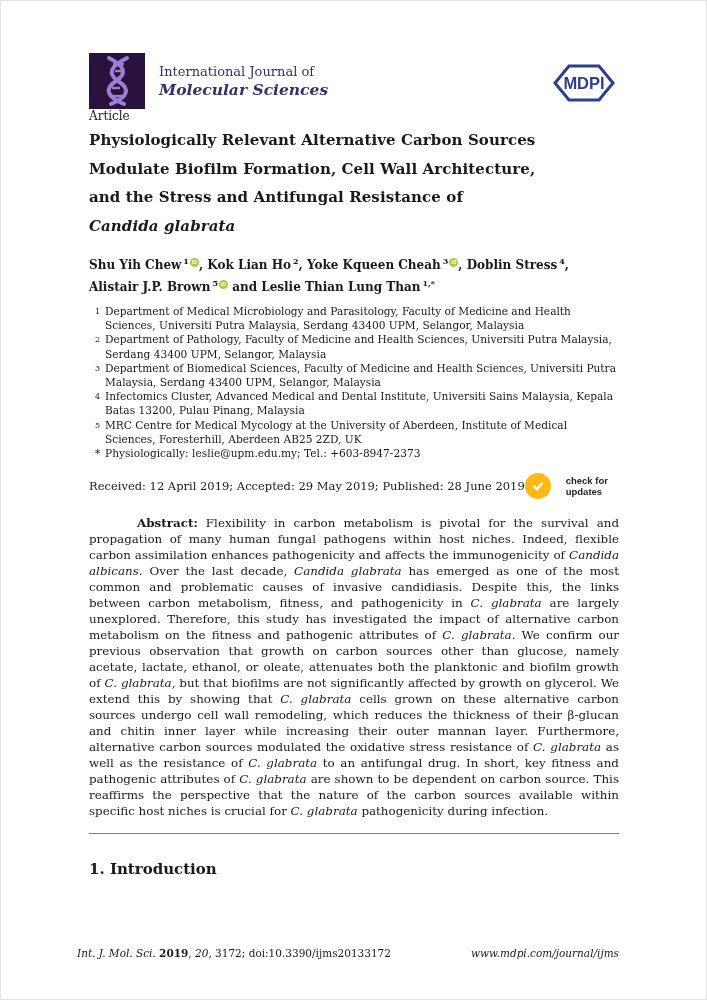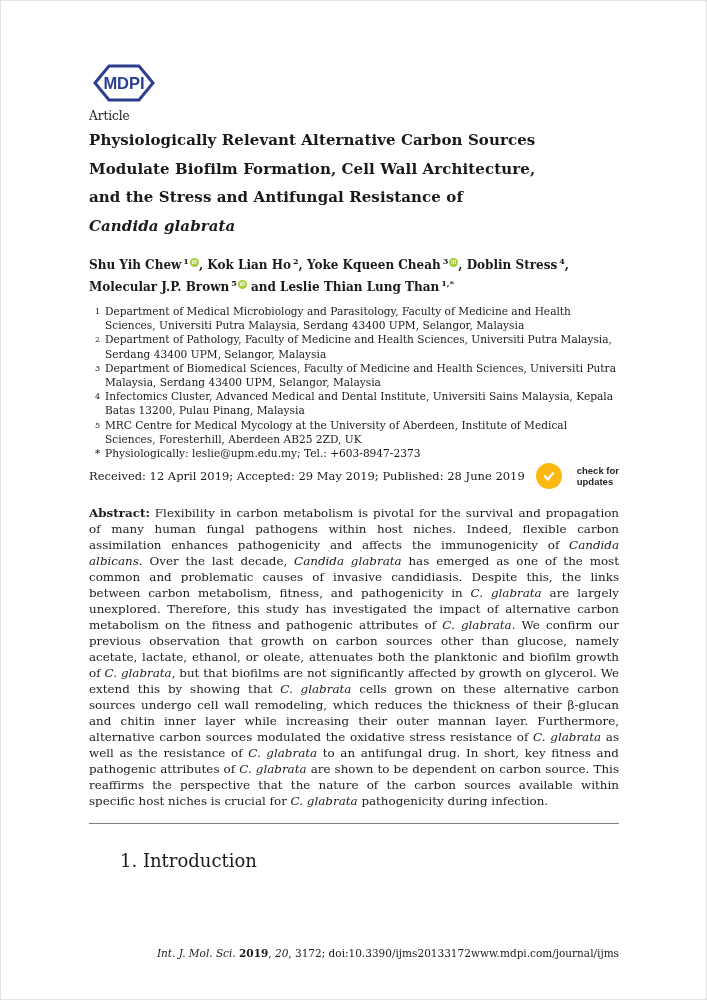--- a/index.html
+++ b/index.html
@@ -40,68 +40,84 @@
     vertical-align:super; margin-left:1px;
   }
 
   
   .affiliations { margin-top:8px; font-size:10.6px; line-height:14.2px; }
   .aff-row { display:flex; }
   .aff-marker { width:16px; flex:0 0 16px; font-size:8px; padding-top:1px; padding-left:6px; box-sizing:border-box; }
   .aff-text { flex:1; }
 
   
-  .received-row { display:flex; justify-content:space-between; align-items:center; margin-top:3px; }
+  .received-row { display:flex; align-items:center; margin-top:13px; }
   .received { font-size:11.5px; }
   .badge { display:flex; align-items:center; gap:15px; cursor:pointer; }
   .badge-circle { width:26px; height:26px; border-radius:50%; background:#fdb913; display:flex; align-items:center; justify-content:center; }
   .badge-circle svg { width:16px; height:16px; }
   .badge-text { font-family:"Liberation Sans", sans-serif; font-size:9.5px; font-weight:bold; color:#231f20; line-height:11px; }
 
   
   .abstract { margin-top:16px; font-size:11.9px; line-height:16px; text-align:justify; }
-  .abstract .label, .keywords .label { font-weight:bold; }
+  .abstract .label, .keywords .label { font-weight:bold;margin-left:48px; }
   .keywords { margin-top:15px; font-size:11.9px; line-height:17px; text-align:justify; }
   .rule { border:none; border-top:1px solid #808080; margin:14px 0 0 0; }
 
   
-  .section-heading { font-weight:normal; font-size:18px; margin-top:26px;margin-left:31px; }
+  .section-heading { font-weight:bold; font-size:15px; margin-top:26px; }
 
   
-  .footer { position:absolute; left:88px; right:87px; bottom:40px; display:flex; justify-content:flex-end; font-size:10.5px; }
+  .footer { position:absolute; left:76px; right:87px; bottom:40px; display:flex; justify-content:space-between; font-size:10.5px; }
   .footer .it { font-style:italic; }
   .footer .bd { font-weight:bold; }
-  .footer-right { cursor:pointer; }
+  .footer-right { cursor:pointer;font-style:italic; }
 </style>
 </head>
 <body>
 
 <div class="page">
   <div class="content">
 
     <div class="header">
+      <div class="logo-group">
+        <div class="dna-box">
+          <svg width="56" height="56" viewBox="0 0 56 56">
+            <path d="M20,5 Q44,17 27,28 Q9,40 35,51" fill="none" stroke="#9b7fd0" stroke-width="4" stroke-linecap="round"></path>
+            <path d="M38,5 Q13,17 29,28 Q48,40 22,51" fill="none" stroke="#9b7fd0" stroke-width="4" stroke-linecap="round"></path>
+            <line x1="24" y1="11" x2="35" y2="11" stroke="#9b7fd0" stroke-width="2.4"></line>
+            <line x1="26" y1="18" x2="34" y2="18" stroke="#9b7fd0" stroke-width="2.4"></line>
+            <line x1="23" y1="35" x2="31" y2="35" stroke="#9b7fd0" stroke-width="2.4"></line>
+            <line x1="23" y1="43" x2="34" y2="43" stroke="#9b7fd0" stroke-width="2.4"></line>
+          </svg>
+        </div>
+        <div class="journal-name">
+          <div class="l1">International Journal of</div>
+          <div class="l2">Molecular Sciences</div>
+        </div>
+      </div>
       <div class="mdpi-logo">
         <svg width="70" height="44" viewBox="0 0 70 44">
           <polygon points="6,22 20,5 50,5 64,22 50,39 20,39" fill="none" stroke="#2c3e90" stroke-width="3"></polygon>
           <text x="35" y="28" text-anchor="middle" font-family="Liberation Sans, sans-serif" font-size="16.5" font-weight="bold" fill="#2c3e90">MDPI</text>
         </svg>
       </div>
     </div>
 
     <div class="article-label">Article</div>
     <div class="title">
       <span>Physiologically Relevant Alternative Carbon Sources</span><br>
       <span>Modulate Biofilm Formation, Cell Wall Architecture,</span><br>
       <span>and the Stress and Antifungal Resistance of</span><br>
       <span class="italic-line">Candida glabrata</span>
     </div>
 
     <div class="authors">
       <span><span>Shu Yih Chew</span><sup>1</sup><span class="orcid">iD</span><span>, </span></span><span><span>Kok Lian Ho</span><sup>2</sup><span>, </span></span><span><span>Yoke Kqueen Cheah</span><sup>3</sup><span class="orcid">iD</span><span>, </span></span><span><span>Doblin Stress</span><sup>4</sup><span>,</span></span><br>
-      <span><span>Molecular J.P. Brown</span><sup>5</sup><span class="orcid">iD</span><span> and </span></span><span><span>Leslie Thian Lung Than</span><sup>1,*</sup></span>
+      <span><span>Alistair J.P. Brown</span><sup>5</sup><span class="orcid">iD</span><span> and </span></span><span><span>Leslie Thian Lung Than</span><sup>1,*</sup></span>
     </div>
 
     <div class="affiliations">
       <div class="aff-row">
         <div class="aff-marker">1</div>
         <div class="aff-text">Department of Medical Microbiology and Parasitology, Faculty of Medicine and Health Sciences, Universiti Putra Malaysia, Serdang 43400 UPM, Selangor, Malaysia</div>
       </div>
       <div class="aff-row">
         <div class="aff-marker">2</div>
         <div class="aff-text">Department of Pathology, Faculty of Medicine and Health Sciences, Universiti Putra Malaysia, Serdang 43400 UPM, Selangor, Malaysia</div>

